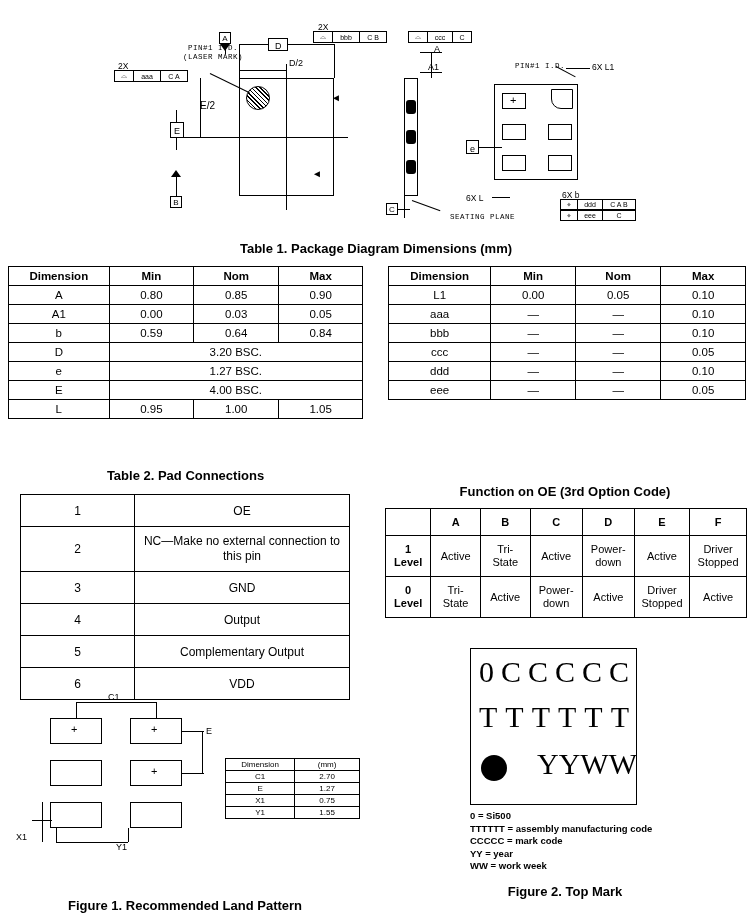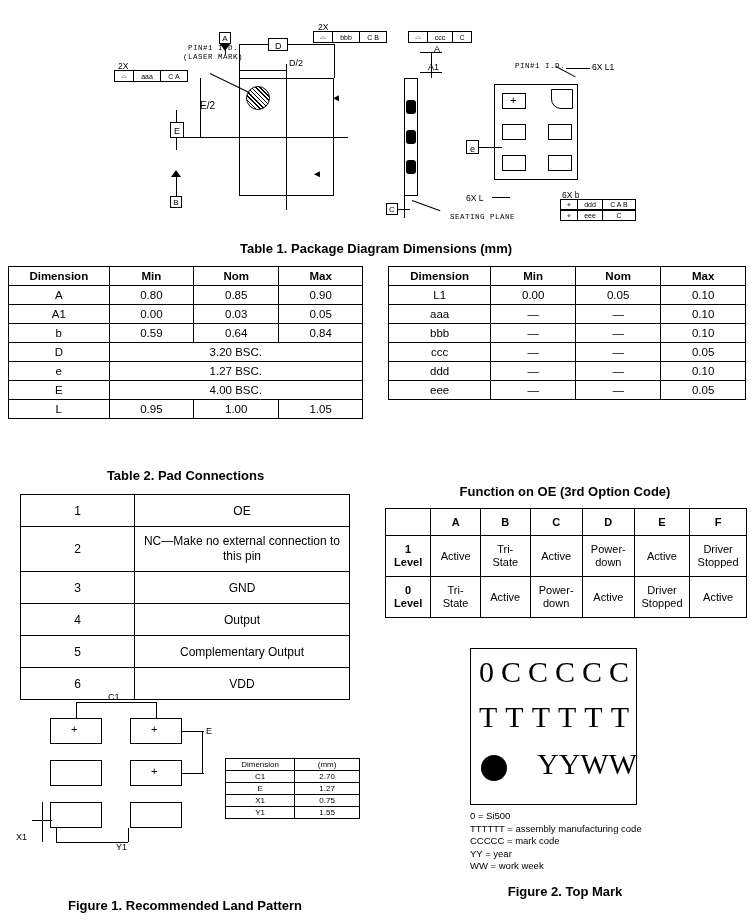--- a/index.html
+++ b/index.html
@@ -449,21 +449,21 @@
     </div>
     <div class="abs" style="left:10px; top:106px; width:26px; height:26px; border-radius:50%; background:#000;"></div>
     <div class="abs" style="left:66px; top:100px; width:92px; display:flex; justify-content:space-between;">
       <span class="markchar">Y</span>
       <span class="markchar">Y</span>
       <span class="markchar">W</span>
       <span class="markchar">W</span>
     </div>
   </div>
 
-  <div class="abs legend" style="left:470px; top:810px; width:250px;">
+  <div class="abs legend" style="left:470px; top:810px; width:250px;font-weight:bold;">
     <div>0 = Si500</div>
     <div>TTTTTT = assembly manufacturing code</div>
     <div>CCCCC = mark code</div>
     <div>YY = year</div>
     <div>WW = work week</div>
   </div>
 
   <div class="abs caption" style="left:400px; top:884px; width:330px;">Figure 2. Top Mark</div>
 
 </div>

